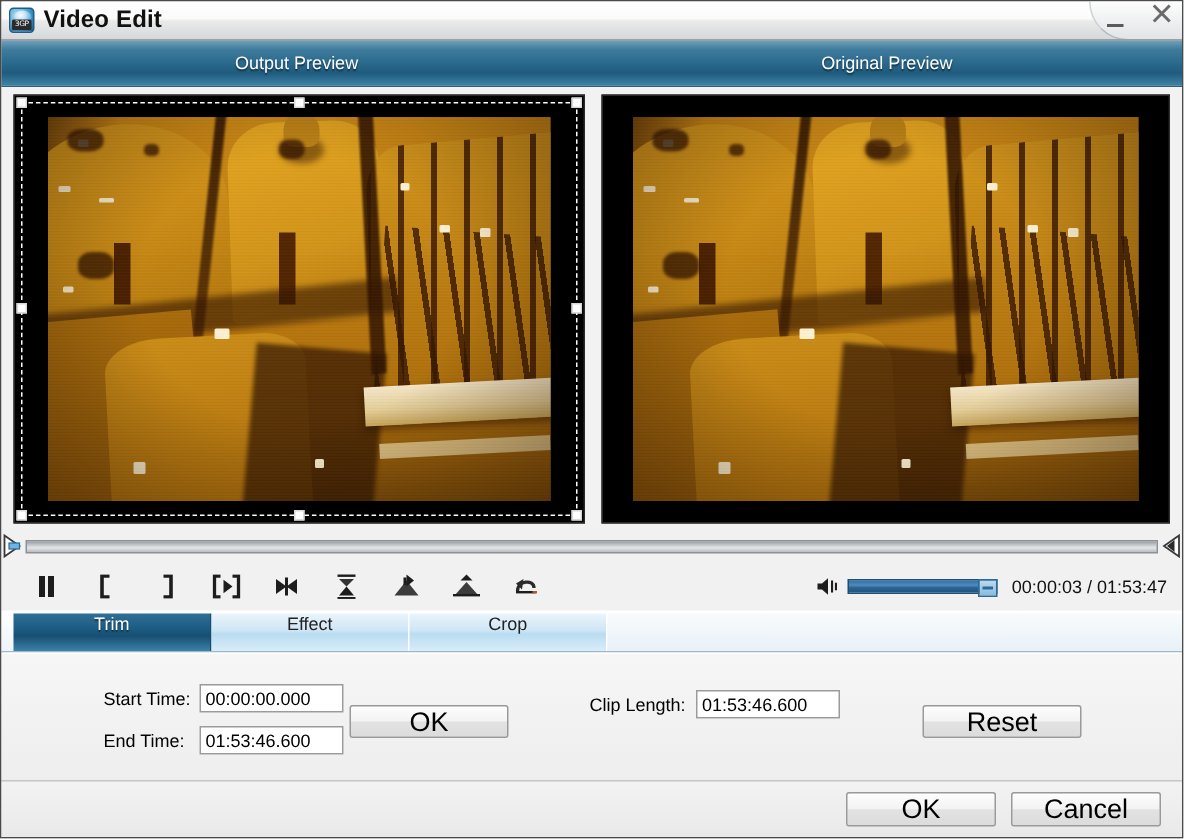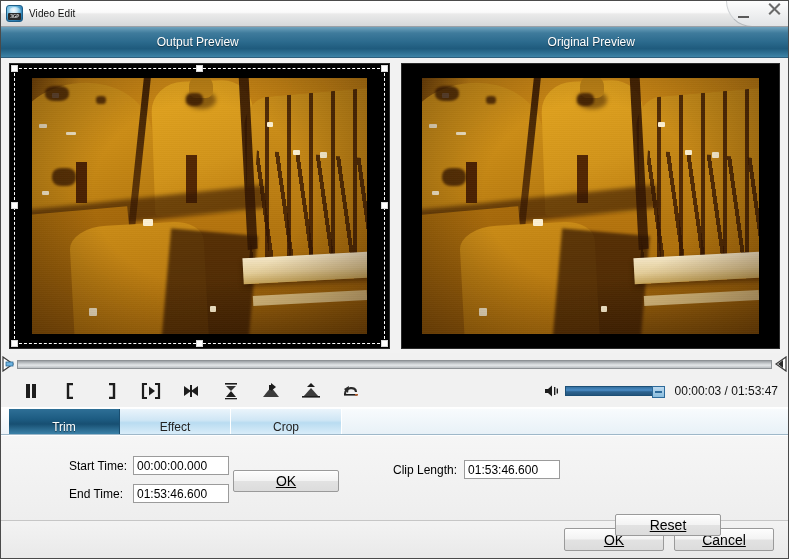--- a/index.html
+++ b/index.html
@@ -43,21 +43,21 @@
     background: radial-gradient(circle at 40% 35%, #ffffff 0%, #cfeaf8 35%, #5aa9d4 80%);
     opacity: .9;
   }
   .title-icon .tag {
     position: absolute; left: 1px; bottom: 1px; width: 13px; height: 7px;
     background: #2b2b2b; border-radius: 1px;
     color: #fff; font-size: 5px; line-height: 7px; text-align: center;
     font-family: "DejaVu Sans", sans-serif; letter-spacing: -0.3px;
   }
   .title-text {
-    font-size: 10px; color: #111; font-weight: normal;
+    font-size: 16px; color: #111; font-weight: bold;
     letter-spacing: .1px;
   }
   .title-btns {
     position: absolute; right: 6px; top: 0; height: 26px;
     display: flex; align-items: center; gap: 14px;
   }
   .title-btn {
     width: 16px; height: 20px; position: relative; cursor: default;
     color: #555;
   }
@@ -298,21 +298,21 @@
   }
 
   
   .tabs {
     flex: 0 0 28px; height: 28px; display: flex; align-items: stretch;
     background: linear-gradient(to bottom, #ffffff, #eef4f9);
     padding-left: 8px; padding-top: 2px;
     border-bottom: 1px solid #9fb8c9;
   }
   .tab {
-    width: 111px; display: flex; align-items: flex-end; justify-content: center;
+    width: 132px; display: flex; align-items: flex-start; justify-content: center;
     font-size: 12px; color: #222; cursor: pointer;
     background: linear-gradient(to bottom, #eaf4fb 0%, #cfe6f5 45%, #b9dcf1 55%, #d9edf9 100%);
     border-right: 1px solid #ffffff;
   }
   .tab.active {
     background: linear-gradient(to bottom, #2e6f96 0%, #1d5c82 40%, #174f72 60%, #3c82a9 100%);
     color: #ffffff;
     text-shadow: 0 1px 1px rgba(0,0,0,.5);
     border-right: 1px solid #1a4e70;
   }
@@ -329,27 +329,26 @@
   .tinput {
     font-family: "Liberation Sans", sans-serif;
     font-size: 12px; color: #000;
     background: #ffffff;
     border: 1px solid #9b9b9b;
     height: 19px; padding: 0 3px;
     outline: none;
   }
   .btn {
     font-family: "Liberation Sans", sans-serif;
-    font-size: 14px; color: #000;
+    font-size: 18px; color: #000;
     background: linear-gradient(to bottom, #fdfdfd 0%, #f3f3f3 48%, #e2e2e2 52%, #dcdcdc 100%);
     border: 1px solid #9a9a9a;
     border-radius: 2px;
     cursor: pointer;
     box-shadow: inset 0 1px 0 #ffffff;
-    text-decoration: underline;
   }
 
   
   .footer {
     flex: 0 0 38px; height: 38px;
     background: linear-gradient(to bottom, #f3f3f3, #e9e9e9);
     border-top: 1px solid #c6c6c6;
     display: flex; align-items: center; justify-content: flex-end;
     padding-right: 14px; gap: 10px;
   }
@@ -611,21 +610,21 @@
       <input class="tinput" style="width: 96px;" type="text" value="01:53:46.600">
     </div>
 
     <button class="btn" style="position:absolute; left:232px; top:34px; width:106px; height:22px;">OK</button>
 
     <div class="form-row" style="left:392px; top:24px;">
       <span class="lbl" style="margin-right:7px;">Clip Length:</span>
       <input class="tinput" style="width: 96px;" type="text" value="01:53:46.600">
     </div>
 
-    <button class="btn" style="position:absolute; left:614px; top:34px; width:106px; height:22px;margin-top:44px;">Reset</button>
+    <button class="btn" style="position:absolute; left:614px; top:34px; width:106px; height:22px;">Reset</button>
   </div>
 
   <div class="footer">
     <button class="btn">OK</button>
     <button class="btn">Cancel</button>
   </div>
 
 </div>
 
 </body></html>

